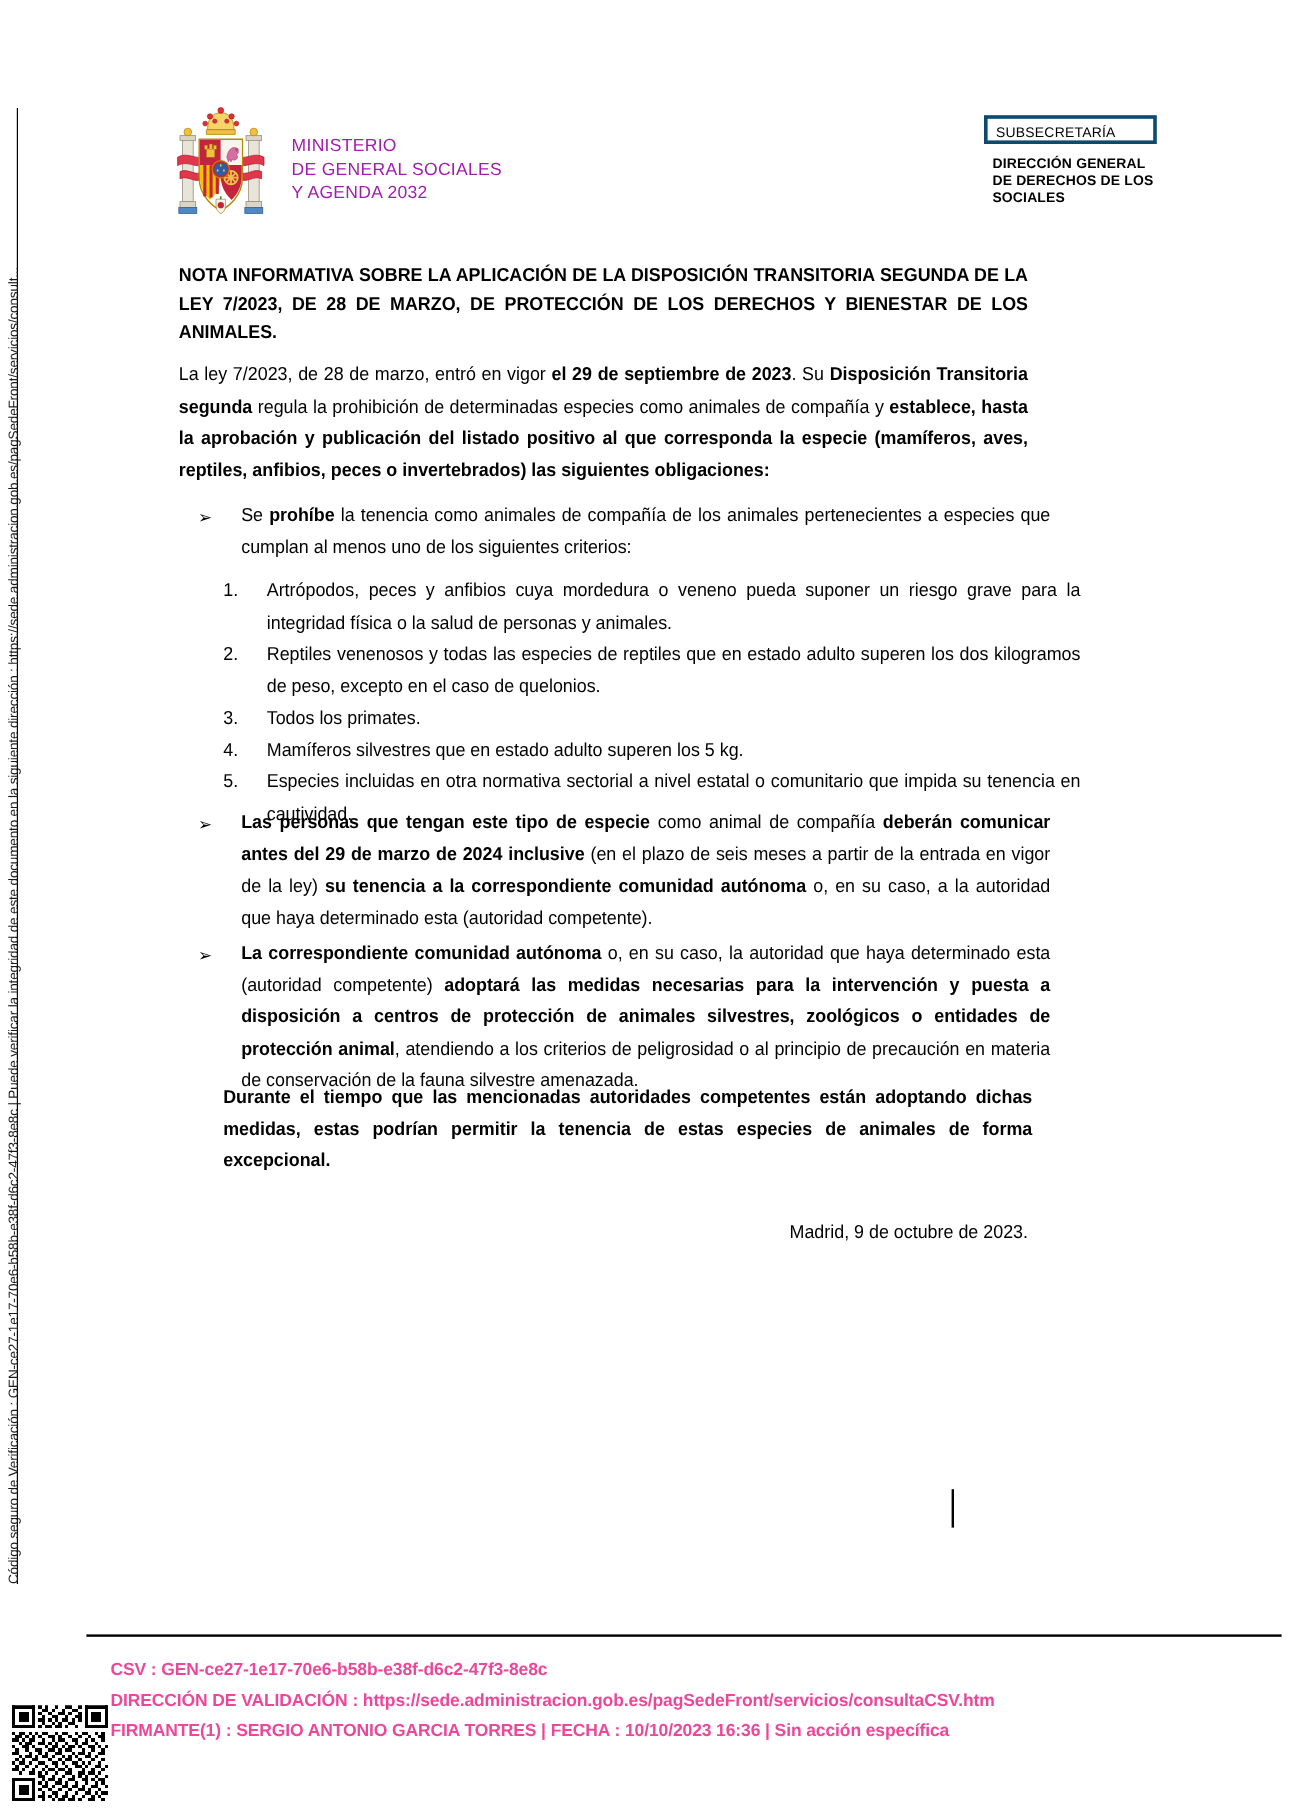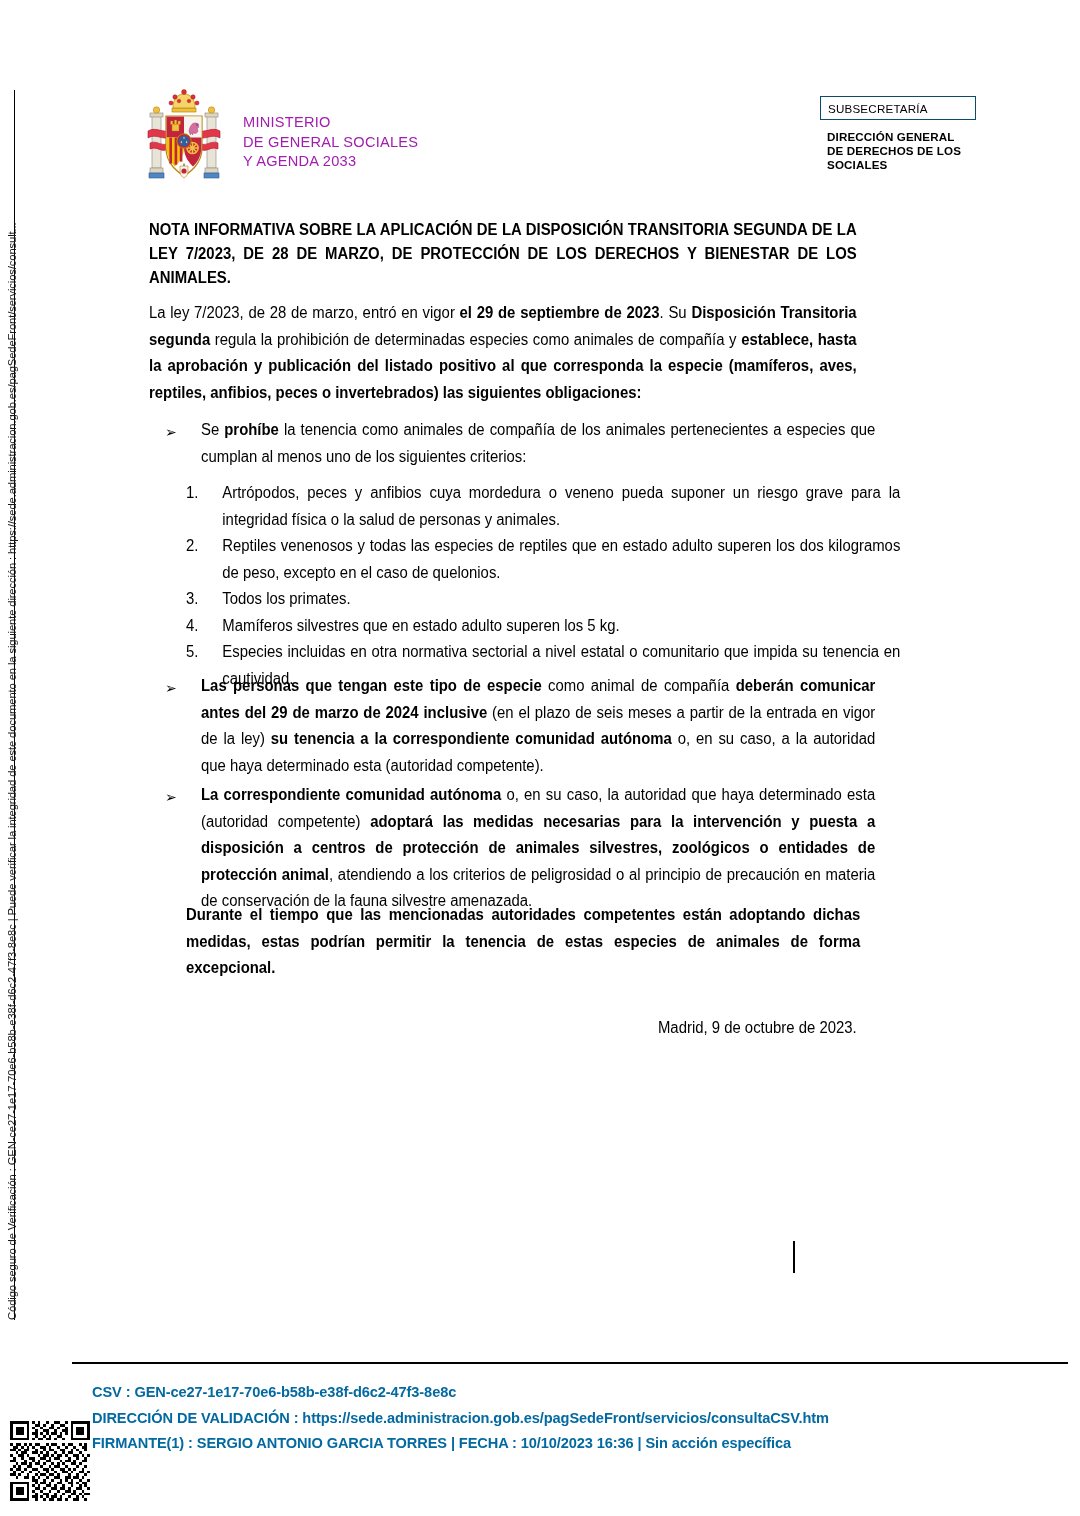--- a/index.html
+++ b/index.html
@@ -71,22 +71,22 @@
     left: 243px; top: 113px;
     font-size: 14.6px;
     line-height: 19.5px;
     letter-spacing: 0.25px;
     color: #a21caf;
     font-family: "Liberation Sans", sans-serif;
   }
   #subsecretaria-box {
     position: absolute;
     left: 820px; top: 96px;
-    width: 156px; height: 24px;
-    border: 1px solid #0c4a6e;
+    width: 144px; height: 24px;
+    border: 3px solid #0c4a6e;
     box-sizing: border-box;
   }
   #subsecretaria-box span {
     position: absolute;
     left: 7px; top: 5px;
     font-size: 11.6px;
     letter-spacing: 0.2px;
   }
   #dg-block {
     position: absolute;
@@ -227,21 +227,21 @@
     left: 72px; top: 0;
     width: 996px; height: 2px;
     background: #000;
   }
   #csv-band .lines {
     position: absolute;
     left: 92px; top: 18px;
     font-size: 14.6px;
     line-height: 25.5px;
     font-weight: bold;
-    color: #0369a1;
+    color: #ec4899;
     letter-spacing: -0.1px;
   }
 </style>
 </head>
 <body>
 
 <div id="left-strip">
   <div class="vline"></div>
   <div class="vtext">Código seguro de Verificación : GEN-ce27-1e17-70e6-b58b-e38f-d6c2-47f3-8e8c | Puede verificar la integridad de este documento en la siguiente dirección : https://sede.administracion.gob.es/pagSedeFront/servicios/consult...</div>
 </div>
@@ -567,21 +567,21 @@
           <path d="M42 50.4 l0.9 1.6 l-0.9 1.2 l-0.9 -1.2 z"></path>
           <path d="M39.4 54.6 l0.9 1.6 l-0.9 1.2 l-0.9 -1.2 z"></path>
           <path d="M44.6 54.6 l0.9 1.6 l-0.9 1.2 l-0.9 -1.2 z"></path>
         </g>
       </svg>
     </div>
 
     <div id="ministry-block">
       <div>MINISTERIO</div>
       <div>DE GENERAL SOCIALES</div>
-      <div>Y AGENDA 2033</div>
+      <div>Y AGENDA 2032</div>
     </div>
 
     <div id="subsecretaria-box">
       <span>SUBSECRETARÍA</span>
     </div>
 
     <div id="dg-block">
       <div>DIRECCIÓN GENERAL</div>
       <div>DE DERECHOS DE LOS</div>
       <div>SOCIALES</div>

